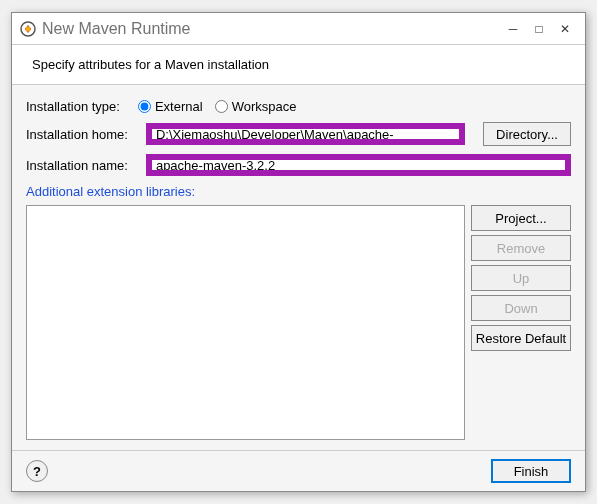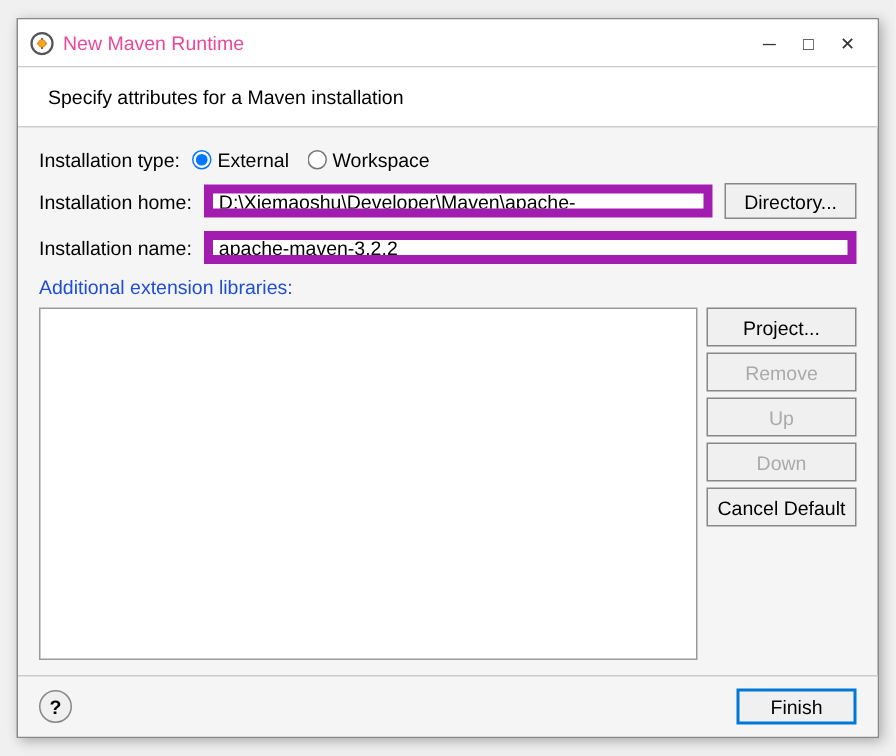--- a/index.html
+++ b/index.html
@@ -42,22 +42,22 @@
       display: flex;
       align-items: center;
       justify-content: center;
     }
     .title-bar-icon svg {
       width: 16px;
       height: 16px;
     }
     .title-bar-title {
       flex: 1;
-      font-size: 13px;
-      color: #ec4899;
+      font-size: 16px;
+      color: #737373;
     }
     .title-bar-buttons {
       display: flex;
       gap: 2px;
     }
     .title-bar-btn {
       width: 24px;
       height: 22px;
       background: transparent;
       border: none;
@@ -84,21 +84,21 @@
     .form-area {
       padding: 14px 14px 10px 14px;
       flex: 1;
       display: flex;
       flex-direction: column;
       gap: 8px;
     }
     .form-row {
       display: flex;
       align-items: center;
-      gap: 8px;
+      gap: 18px;
     }
     .form-label {
       font-size: 13px;
       color: #000;
       white-space: nowrap;
     }
     .radio-group {
       display: flex;
       align-items: center;
       gap: 12px;
@@ -265,21 +265,21 @@
 
       <div class="extension-section">
         <span class="extension-label">Additional extension libraries:</span>
         <div class="extension-body">
           <div class="extension-list"></div>
           <div class="extension-buttons">
             <button class="btn">Project...</button>
             <button class="btn" disabled="">Remove</button>
             <button class="btn" disabled="">Up</button>
             <button class="btn" disabled="">Down</button>
-            <button class="btn">Cancel Default</button>
+            <button class="btn">Restore Default</button>
           </div>
         </div>
       </div>
     </div>
 
     <div class="bottom-bar">
       <div class="bottom-left">
         <button class="help-btn">?</button>
       </div>
       <div class="bottom-right">

